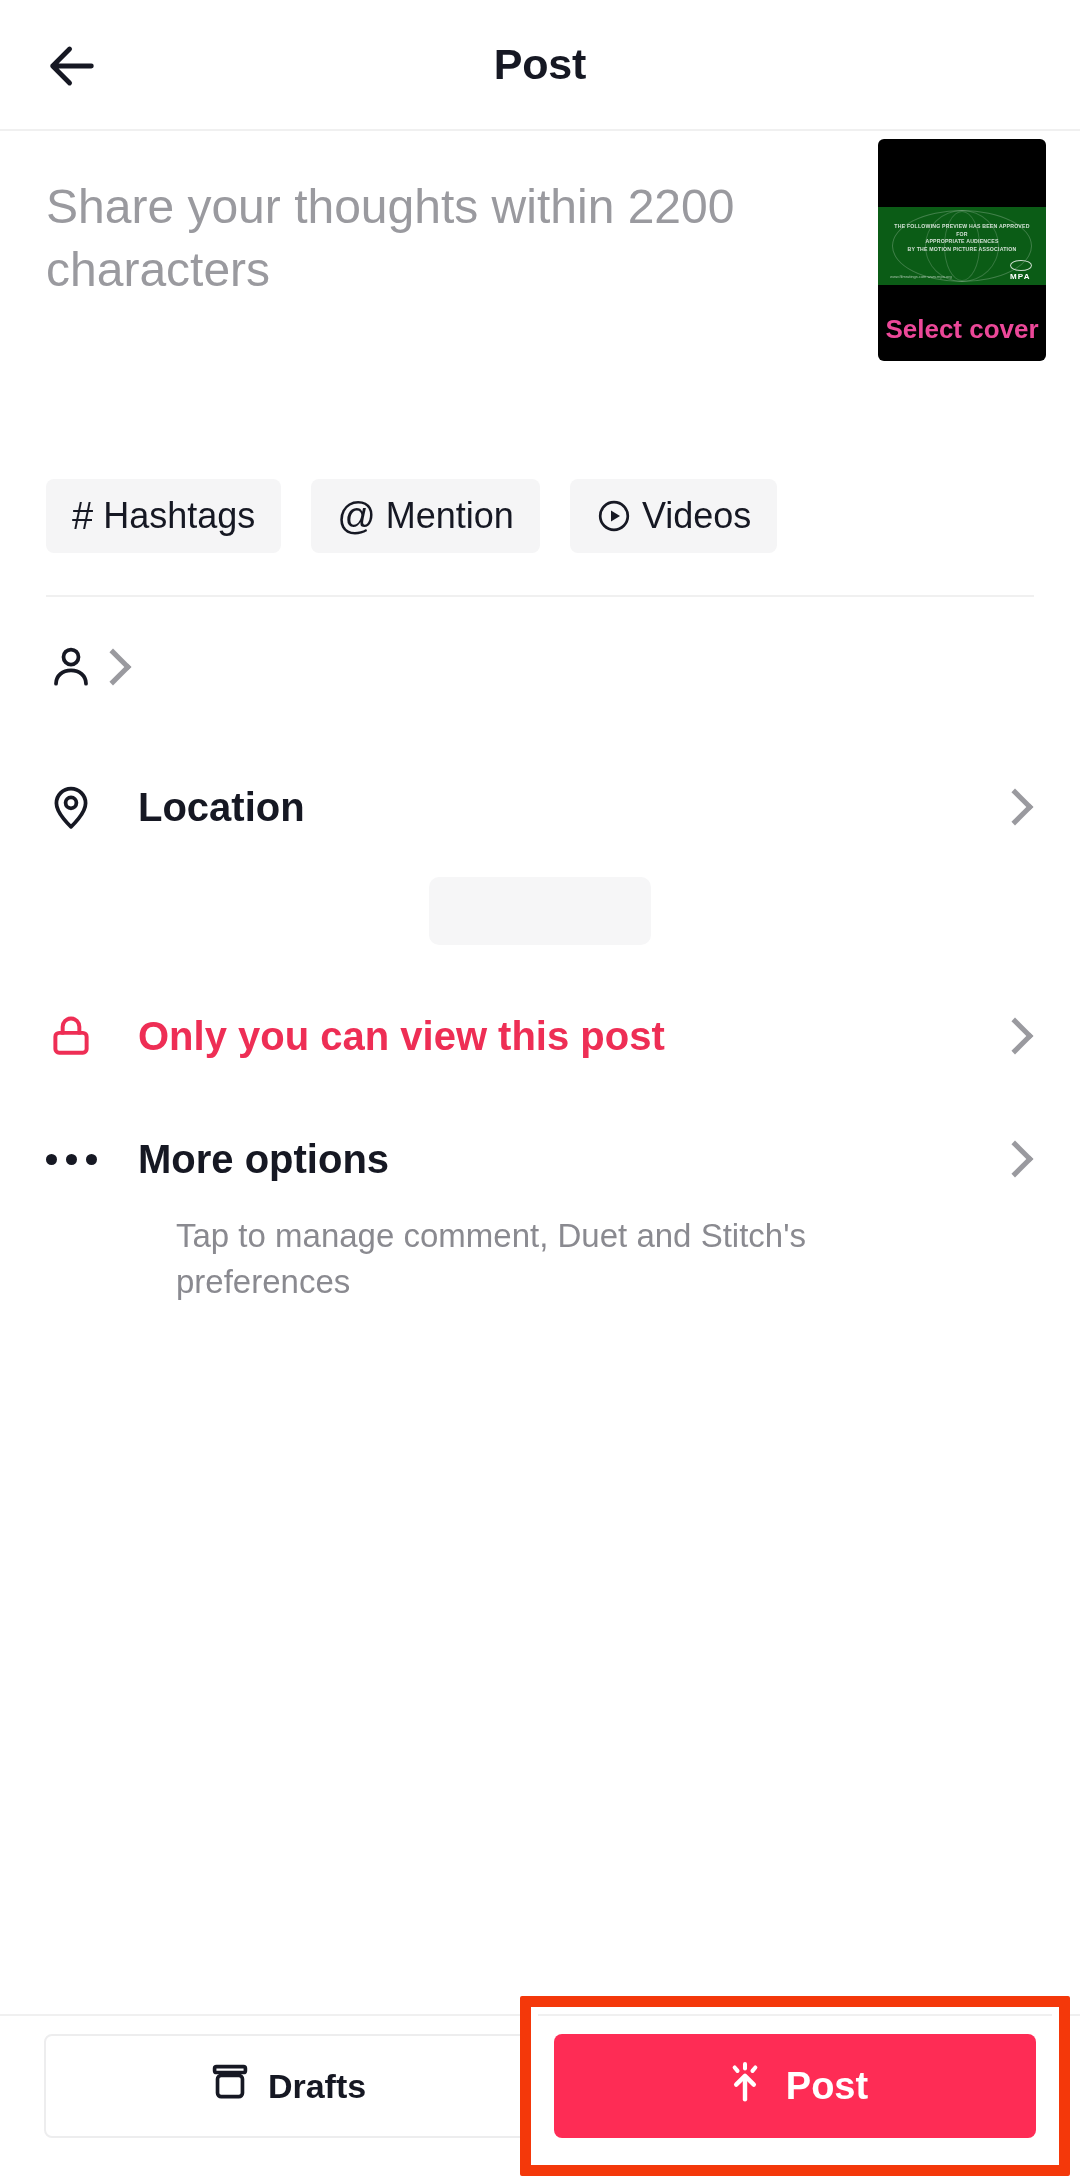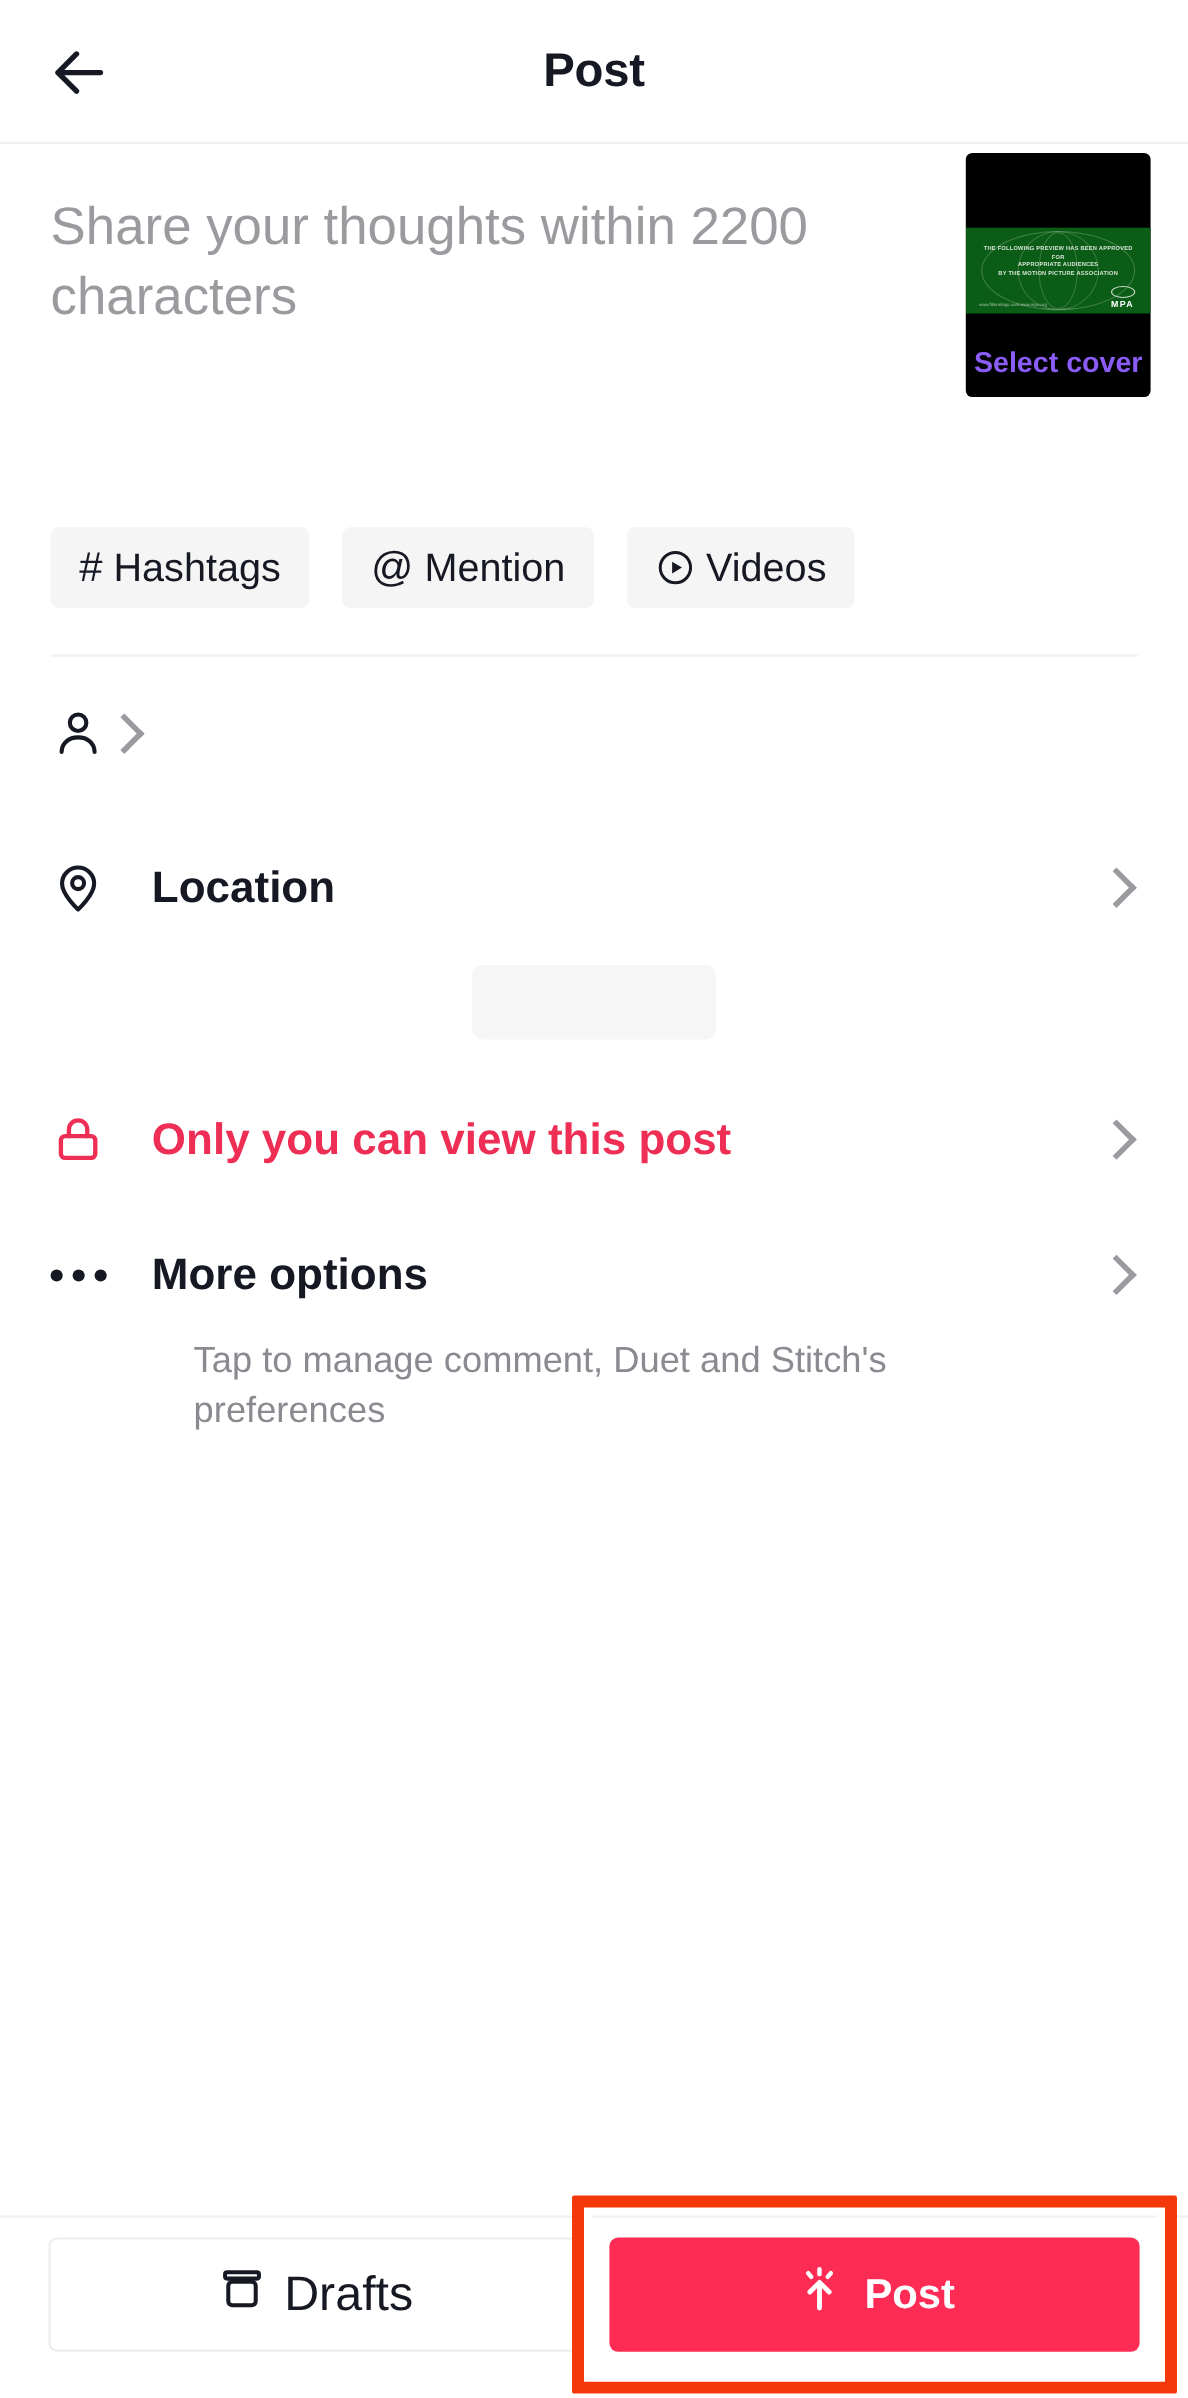--- a/index.html
+++ b/index.html
@@ -141,21 +141,21 @@
     filter: blur(0.4px);
     text-align: left;
   }
   .select-cover {
     position: absolute;
     left: 0;
     bottom: 0;
     width: 100%;
     padding: 10px 0 16px 0;
     text-align: center;
-    color: #8b5cf6;
+    color: #ec4899;
     font-size: 26px;
     font-weight: bold;
   }
 
   
   .chips-row {
     display: flex;
     gap: 30px;
     padding: 0 46px;
     margin-top: -2px;
@@ -317,22 +317,22 @@
   }
   .drafts-btn {
     flex: 1;
     height: 104px;
     border: 2px solid #ededee;
     border-radius: 8px;
     display: flex;
     align-items: center;
     justify-content: center;
     gap: 16px;
-    font-size: 44px;
-    font-weight: normal;
+    font-size: 34px;
+    font-weight: bold;
     color: #161823;
     background: #ffffff;
     cursor: pointer;
   }
   .post-wrap {
     flex: 1;
     position: relative;
     display: flex;
     align-items: center;
     justify-content: center;

